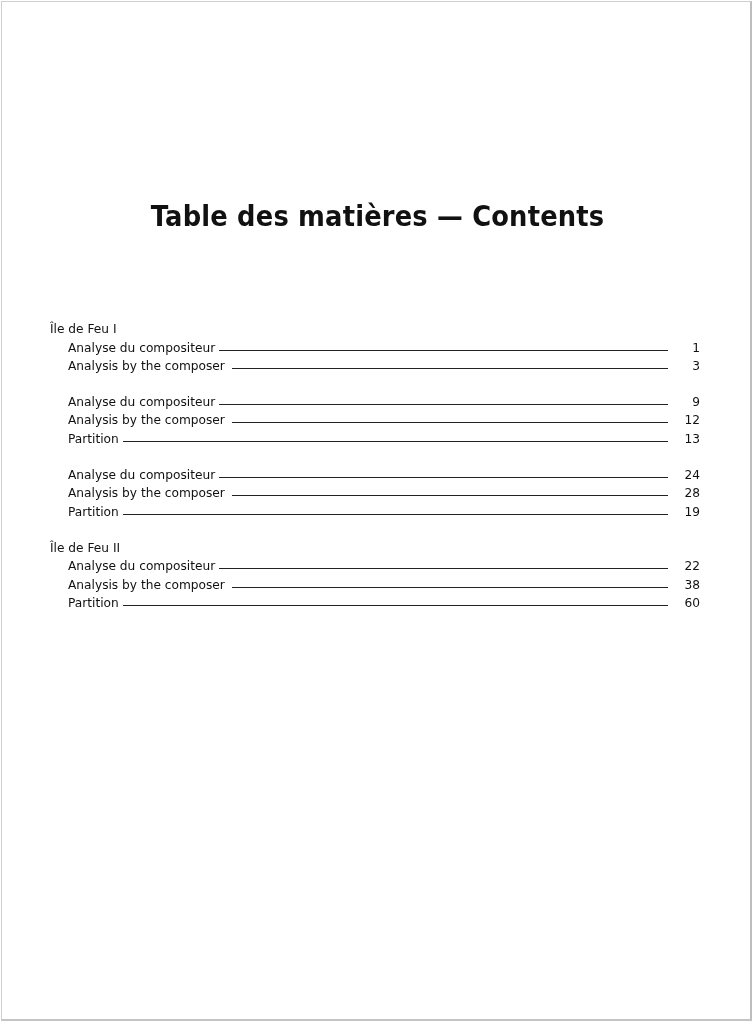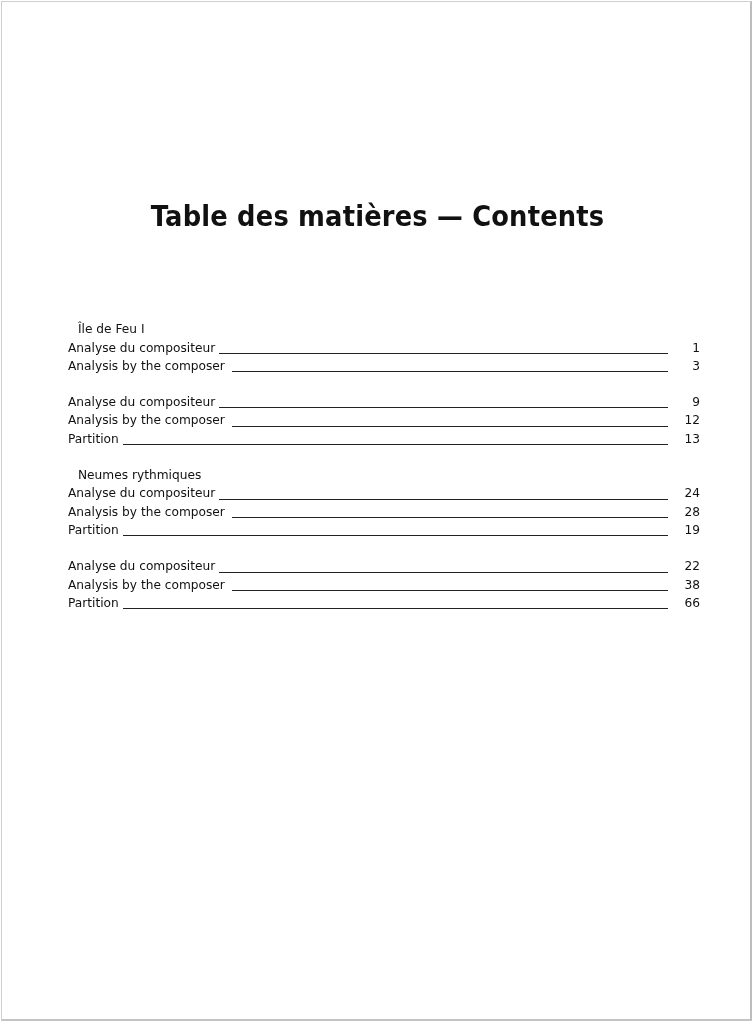--- a/index.html
+++ b/index.html
@@ -5,22 +5,22 @@
   html, body { margin:0; padding:0; }
   body { width:755px; height:1024px; background:#fff; position:relative; overflow:hidden;
          font-family:"DejaVu Sans", sans-serif; color:#111; }
   .page { position:absolute; left:1px; top:1px; width:751px; height:1020px;
           border:1px solid #cfcfcf; border-right:2px solid #bdbdbd; border-bottom:2px solid #c4c4c4; box-sizing:border-box; background:#fff; }
   .title { position:absolute; left:0; width:755px; top:200px; text-align:center;
            font-size:28px; font-weight:bold; letter-spacing:0.2px; color:#111;
            font-family:"DejaVu Sans", sans-serif; transform:scaleX(0.92); }
   .toc { position:absolute; left:50px; top:320px; width:650px; font-size:12.2px; }
   .section { margin-bottom:18px; }
-  .sec-title { height:18.5px; line-height:18.5px;margin-left:28px; }
-  .entry { position:relative; height:18.3px; line-height:18.3px; padding-left:18px; display:flex; align-items:center; }
+  .sec-title { height:18.5px; line-height:18.5px; }
+  .entry { position:relative; height:18.3px; line-height:18.3px; padding-left:18px; display:flex; align-items:flex-start; }
   .entry .lbl { white-space:nowrap; }
   .entry .leader { flex:1; border-bottom:1px solid #222; margin-left:4px; margin-right:12px; height:11px; }
   .entry .pg { width:20px; text-align:right; }
   .lbl, .sec-title, .pg { transform-origin:left center; }
 </style>
 </head>
 <body>
 
 <div class="page"></div>
 
@@ -54,49 +54,49 @@
       <span class="pg">12</span>
     </div>
     <div class="entry">
       <span class="lbl">Partition</span>
       <span class="leader"></span>
       <span class="pg">13</span>
     </div>
   </div>
 
   <div class="section">
-    <div class="sec-title">Neumes rythmiques</div>
     <div class="entry">
       <span class="lbl">Analyse du compositeur</span>
       <span class="leader"></span>
       <span class="pg">24</span>
     </div>
     <div class="entry">
       <span class="lbl">Analysis by the composer</span>
       <span class="leader" style="margin-left:7px;"></span>
       <span class="pg">28</span>
     </div>
     <div class="entry">
       <span class="lbl">Partition</span>
       <span class="leader"></span>
       <span class="pg">19</span>
     </div>
   </div>
 
   <div class="section">
+    <div class="sec-title">Île de Feu II</div>
     <div class="entry">
       <span class="lbl">Analyse du compositeur</span>
       <span class="leader"></span>
       <span class="pg">22</span>
     </div>
     <div class="entry">
       <span class="lbl">Analysis by the composer</span>
       <span class="leader" style="margin-left:7px;"></span>
       <span class="pg">38</span>
     </div>
     <div class="entry">
       <span class="lbl">Partition</span>
       <span class="leader"></span>
-      <span class="pg">66</span>
+      <span class="pg">60</span>
     </div>
   </div>
 
 </div>
 
 </body></html>

